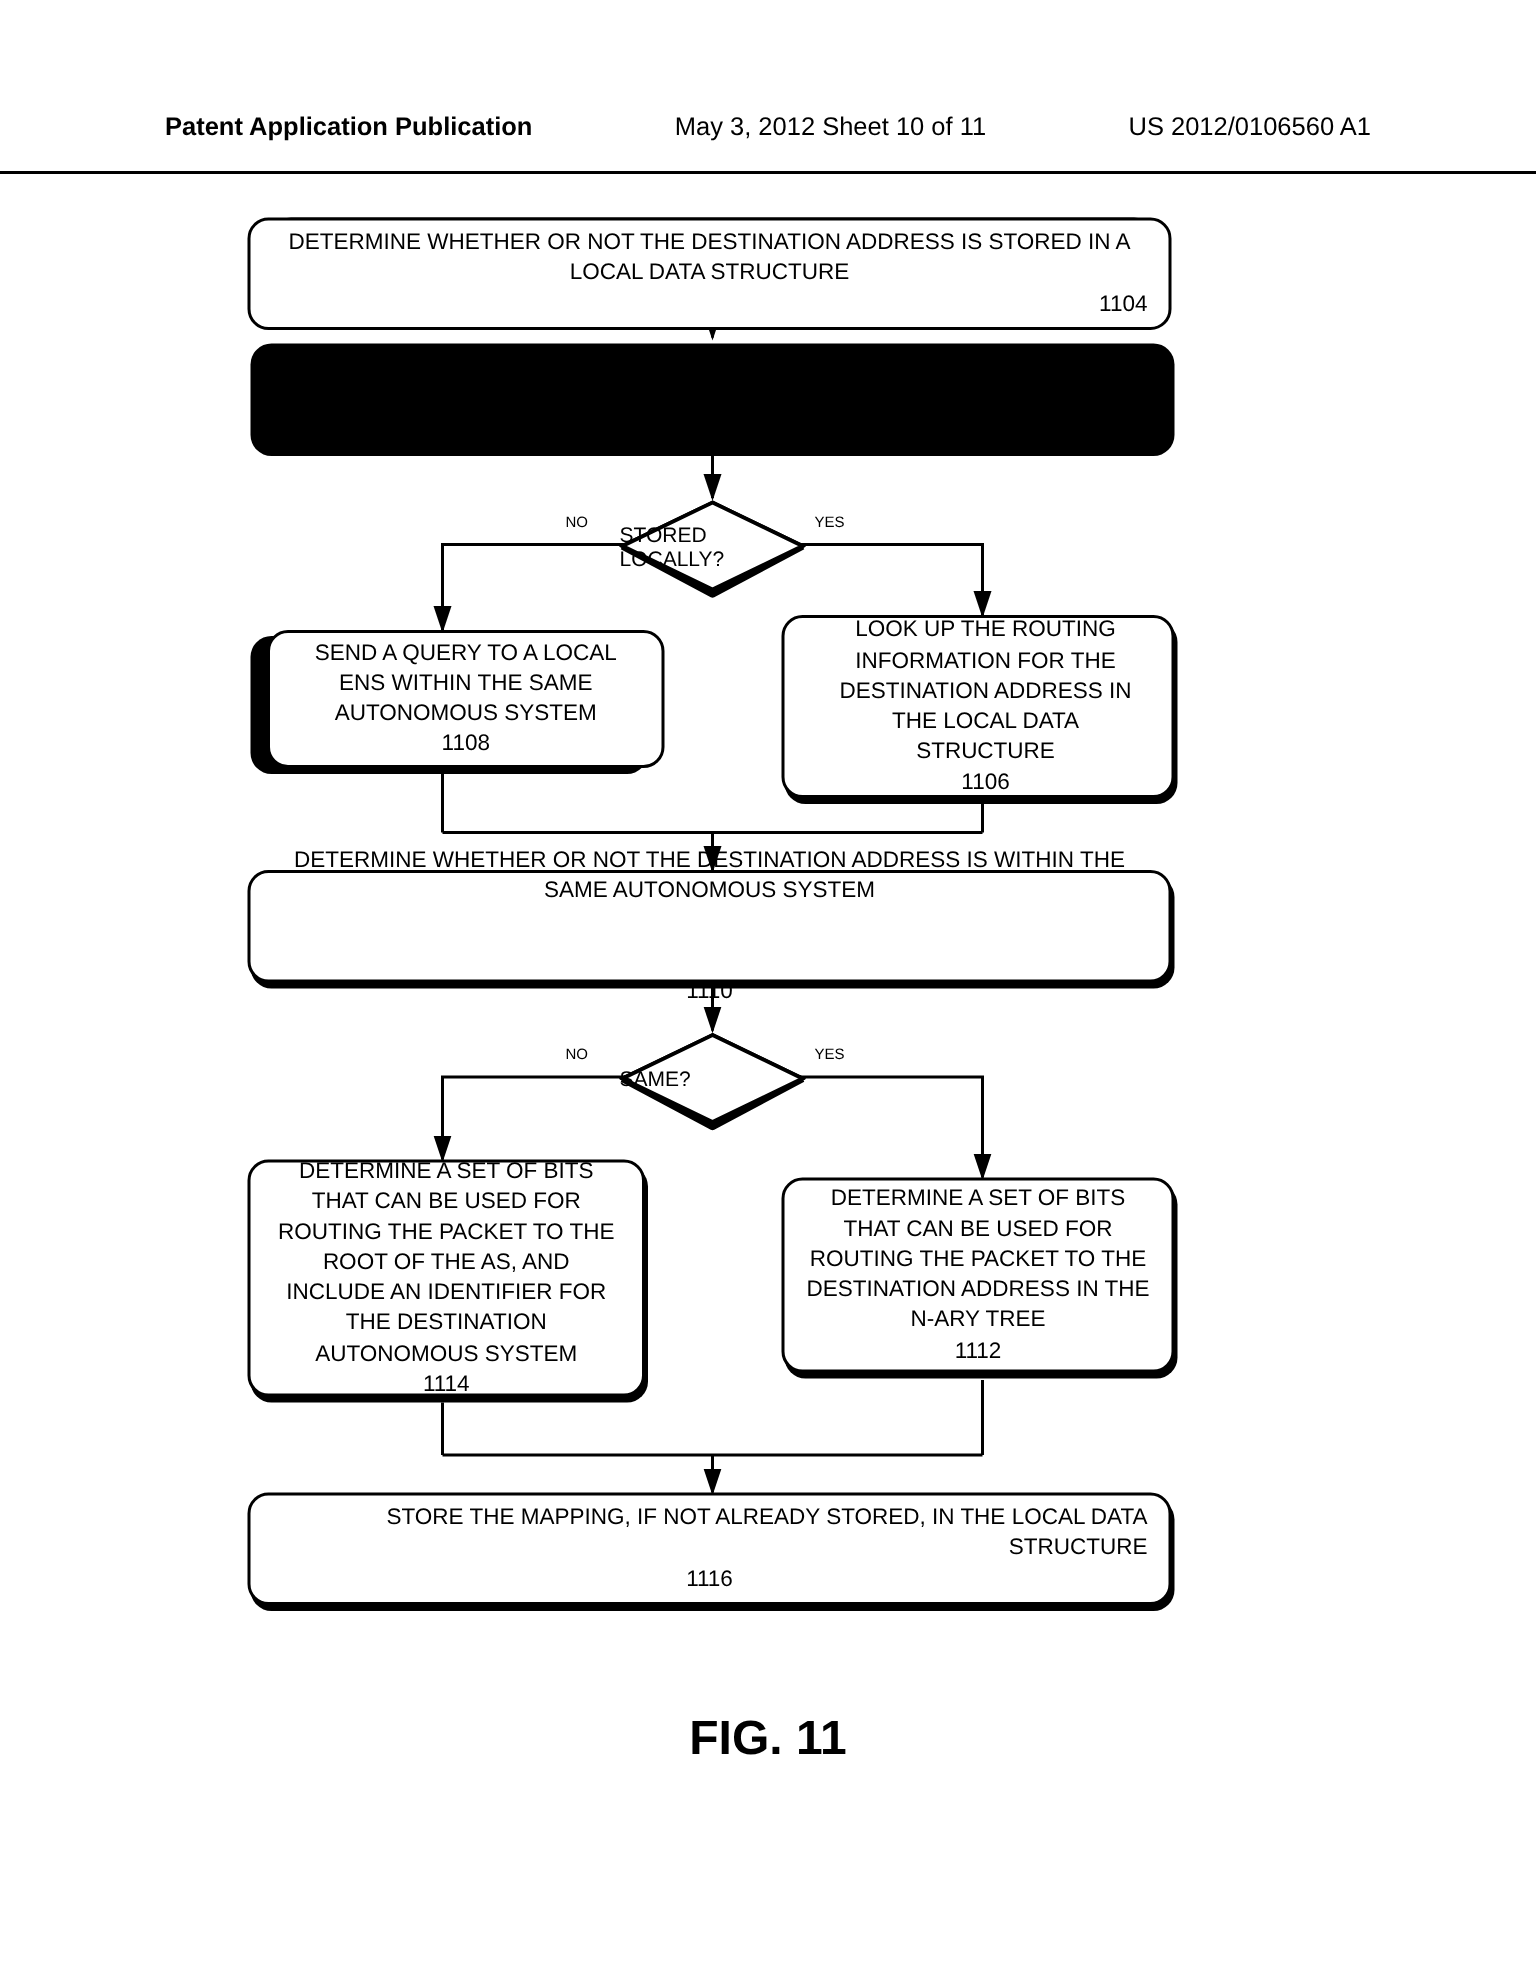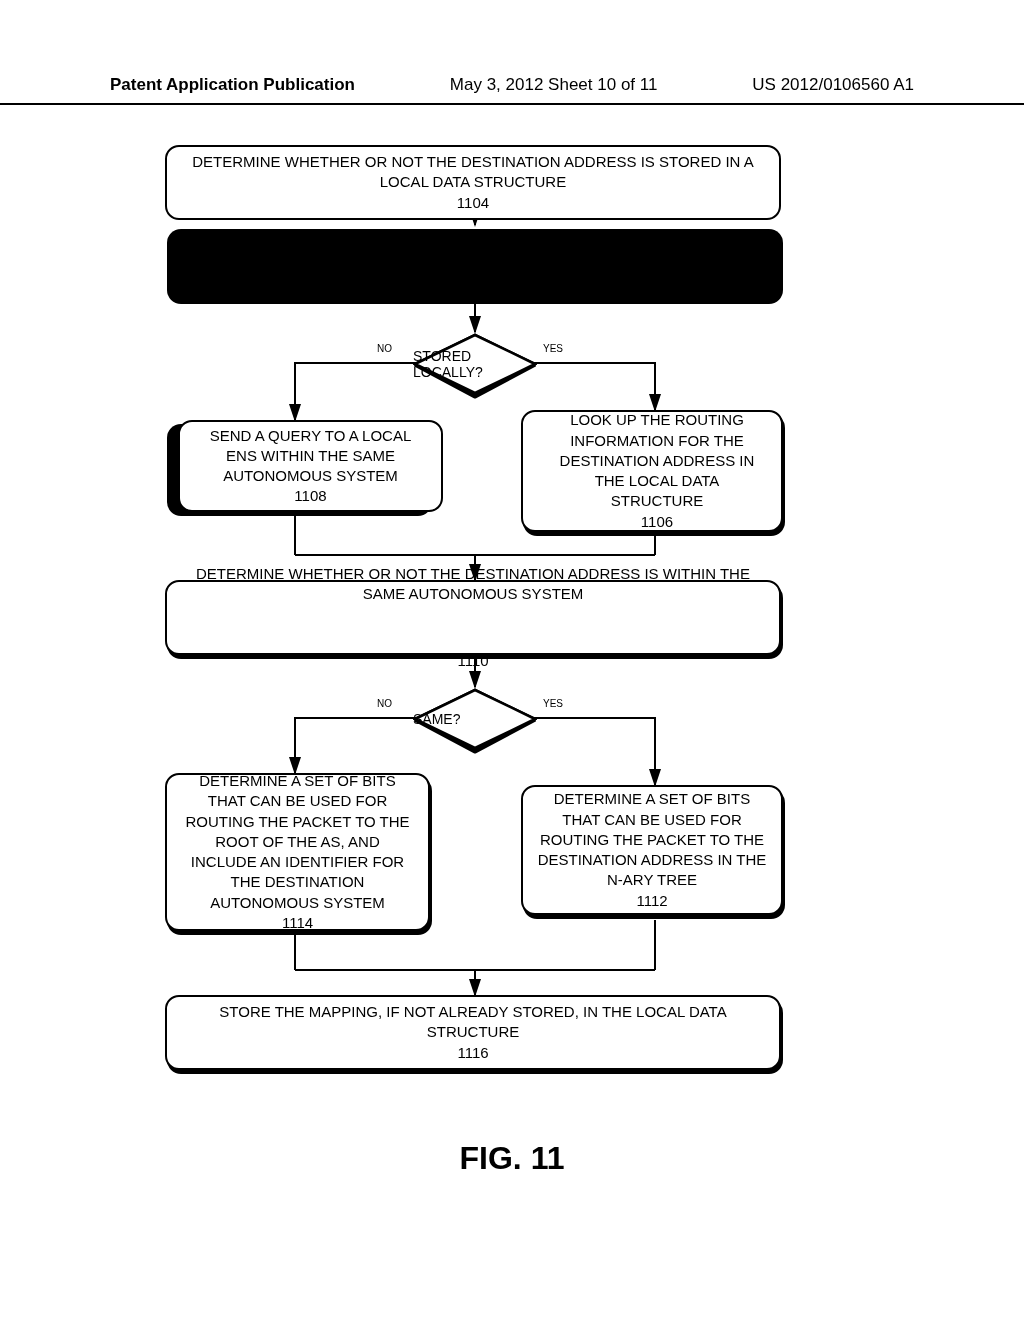--- a/index.html
+++ b/index.html
@@ -8,21 +8,21 @@
   font-family: Arial, Helvetica, sans-serif;
   width: 1024px;
   height: 1320px;
   position: relative;
 }
 .header {
   position: absolute;
   top: 75px;
   left: 0;
   right: 0;
-  padding: 0 110px 8px 110px;
+  padding: 0 110px 19px 110px;
   border-bottom: 2px solid #000;
   display: flex;
   justify-content: space-between;
   font-size: 17px;
 }
 .header .left { font-weight: bold; }
 .diagram {
   position: absolute;
   top: 145px;
   left: 165px;
@@ -127,21 +127,21 @@
     <line x1="310" y1="825" x2="310" y2="850" stroke="#000" stroke-width="2" marker-end="url(#arrow)"></line>
   </svg>
 
   <div class="shadow" style="left:17px; top:4px; width:590px; height:58px;"></div>
   <div class="box" style="left:15px; top:0; width:590px; height:58px;">
     <span>RECEIVE A PACKET HAVING A DESTINATION ADDRESS</span>
     <span>1102</span>
   </div>
 
   <div class="shadow" style="left:2px; top:84px; width:616px; height:75px;"></div>
-  <div class="box" style="left:0; top:80; width:616px; height:75px;">
+  <div class="box" style="left:0; top:80; width:616px; height:75px;align-items:flex-end;">
     <span>DETERMINE WHETHER OR NOT THE DESTINATION ADDRESS IS STORED IN A LOCAL DATA STRUCTURE</span>
     <span>1104</span>
   </div>
 
   <div class="diamond-wrap" style="left:248px; top:188px; width:124px; height:62px;">
     <svg width="124" height="66">
       <polygon points="62,2 122,31 62,60 2,31" fill="#fff" stroke="#000" stroke-width="2.5"></polygon>
       <path d="M2,31 L62,63 L122,31" fill="none" stroke="#000" stroke-width="5" stroke-linejoin="round"></path>
       <polygon points="62,2 122,31 62,60 2,31" fill="#fff" stroke="#000" stroke-width="2.5"></polygon>
     </svg>
@@ -190,20 +190,20 @@
     <span>1114</span>
   </div>
 
   <div class="shadow" style="left:358px; top:644px; width:262px; height:130px;"></div>
   <div class="box" style="left:356px; top:640px; width:262px; height:130px;">
     <span>DETERMINE A SET OF BITS THAT CAN BE USED FOR ROUTING THE PACKET TO THE DESTINATION ADDRESS IN THE N-ARY TREE</span>
     <span>1112</span>
   </div>
 
   <div class="shadow" style="left:2px; top:854px; width:616px; height:75px;"></div>
-  <div class="box" style="left:0; top:850px; width:616px; height:75px;">
+  <div class="box" style="left:0; top:850px; width:616px; height:75px;text-align:right;">
     <span>STORE THE MAPPING, IF NOT ALREADY STORED, IN THE LOCAL DATA STRUCTURE</span>
     <span>1116</span>
   </div>
 
 </div>
 
 <div class="figlabel" style="top:1140px;">FIG. 11</div>
 
 </body></html>

